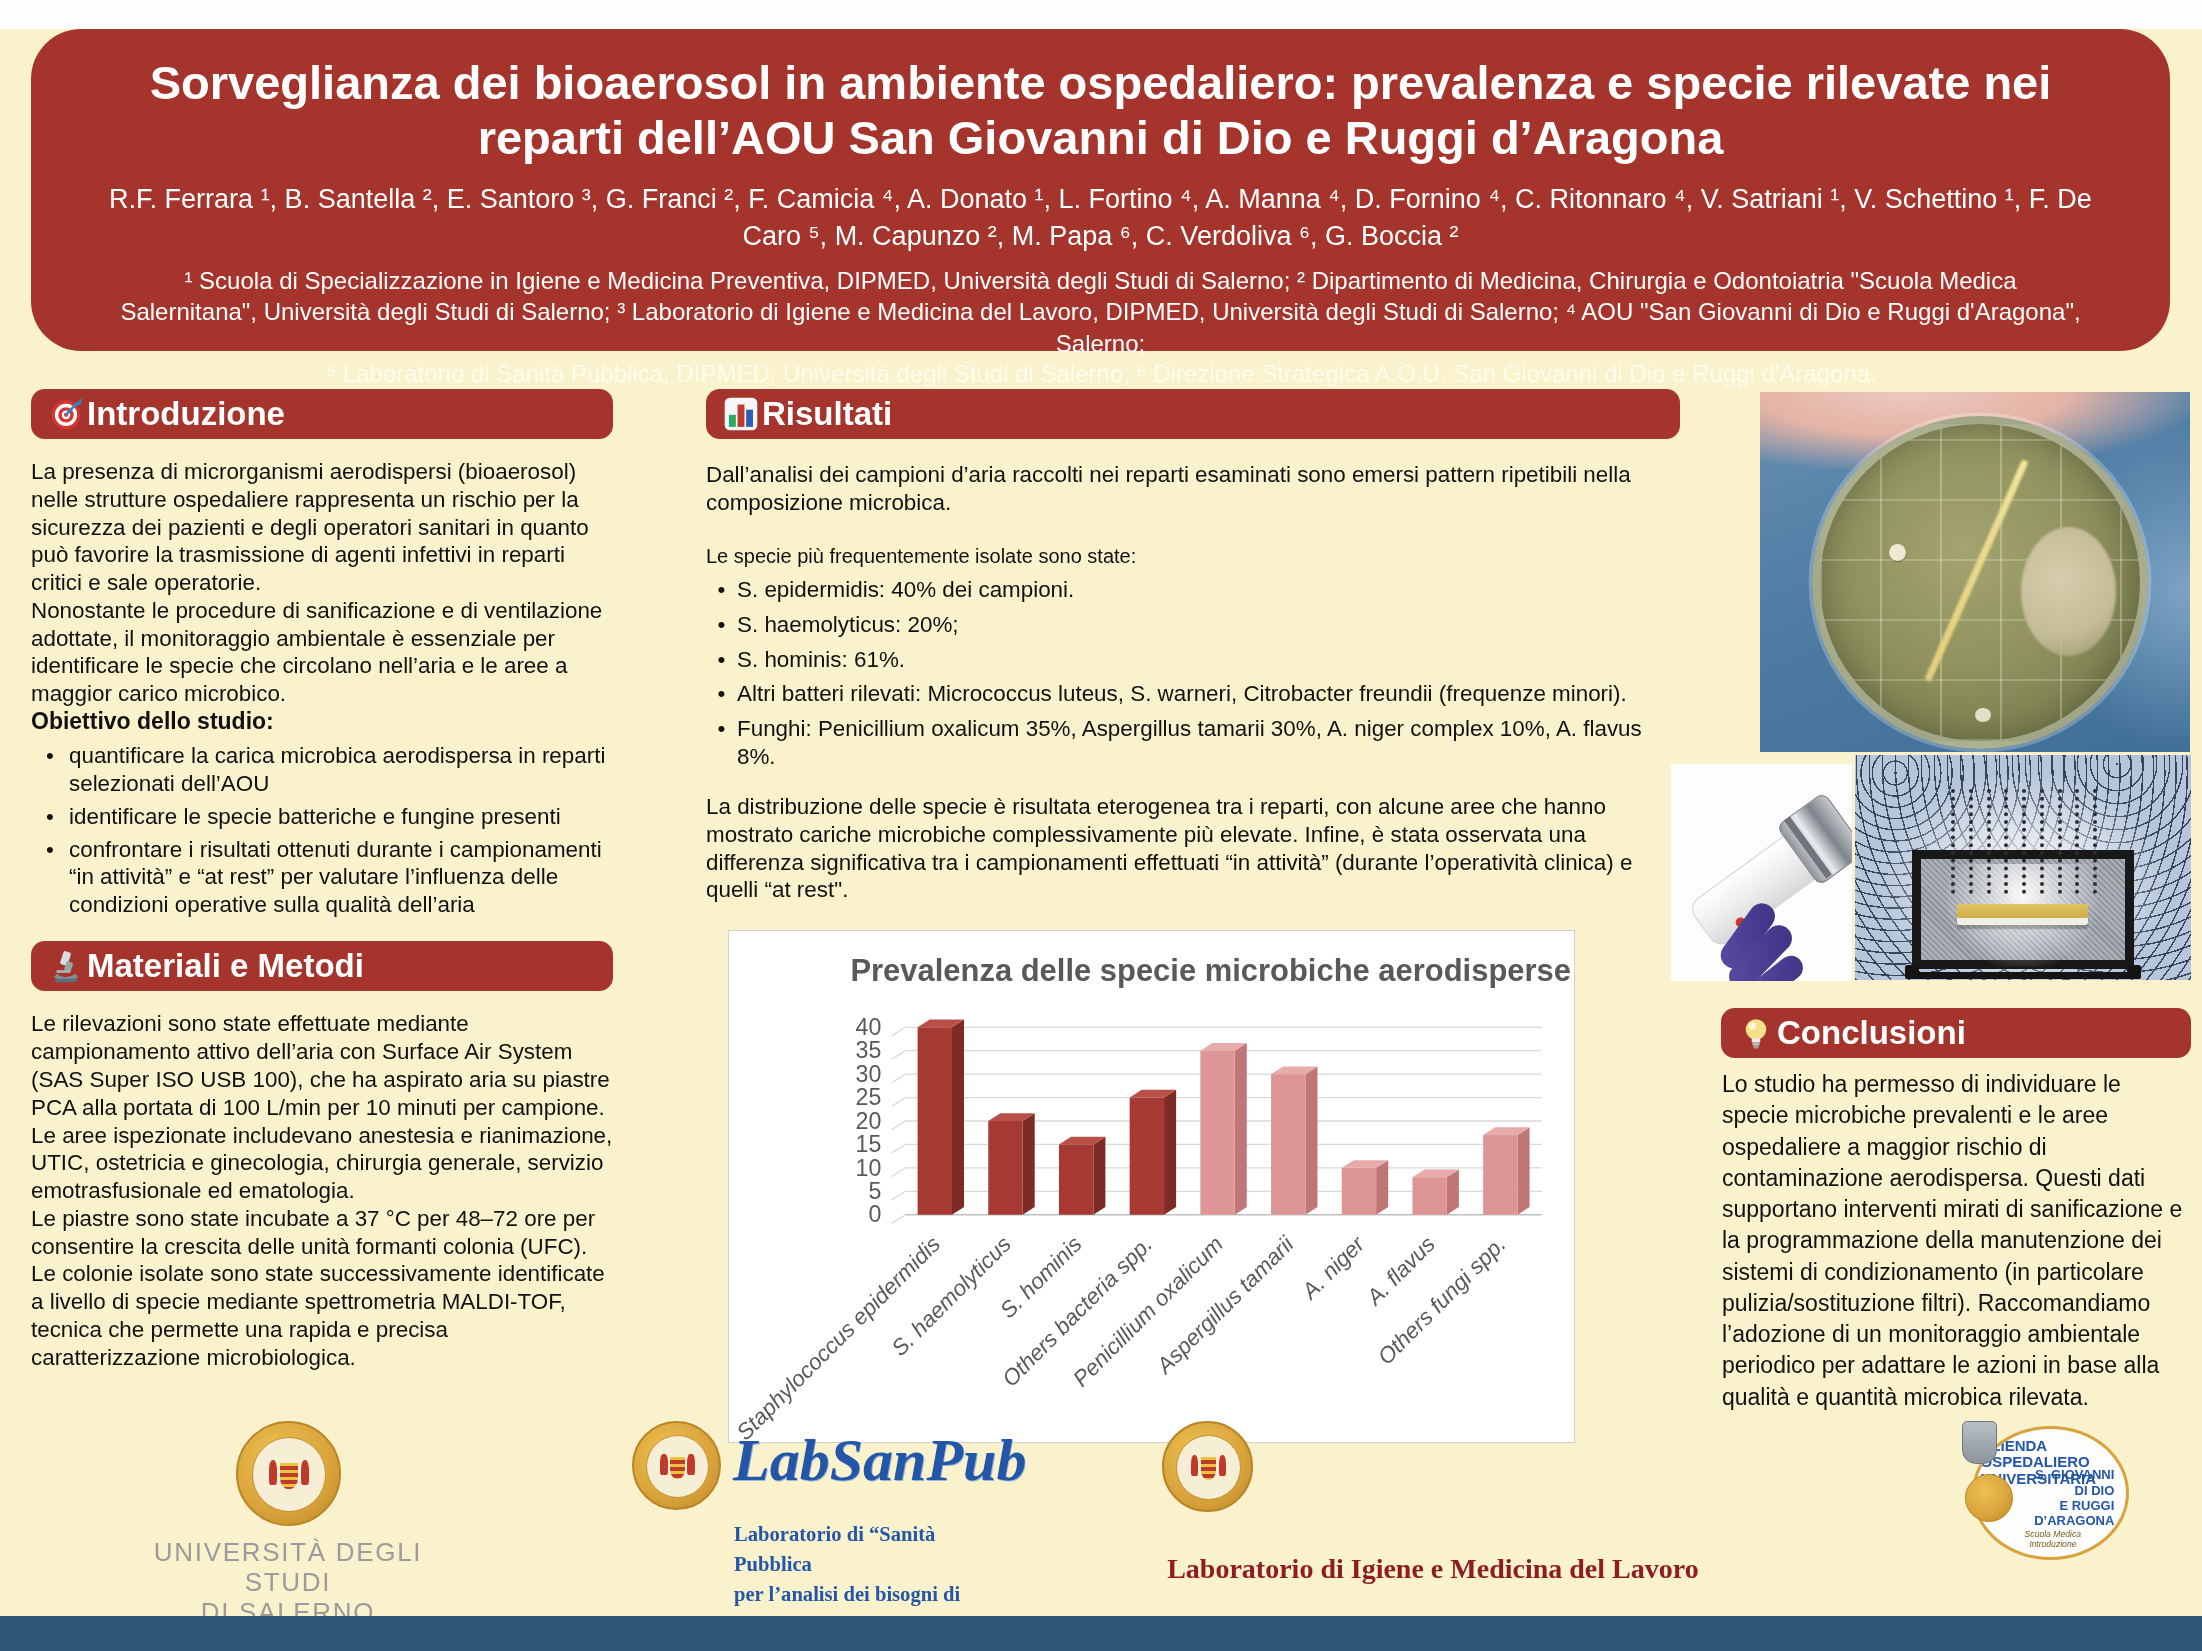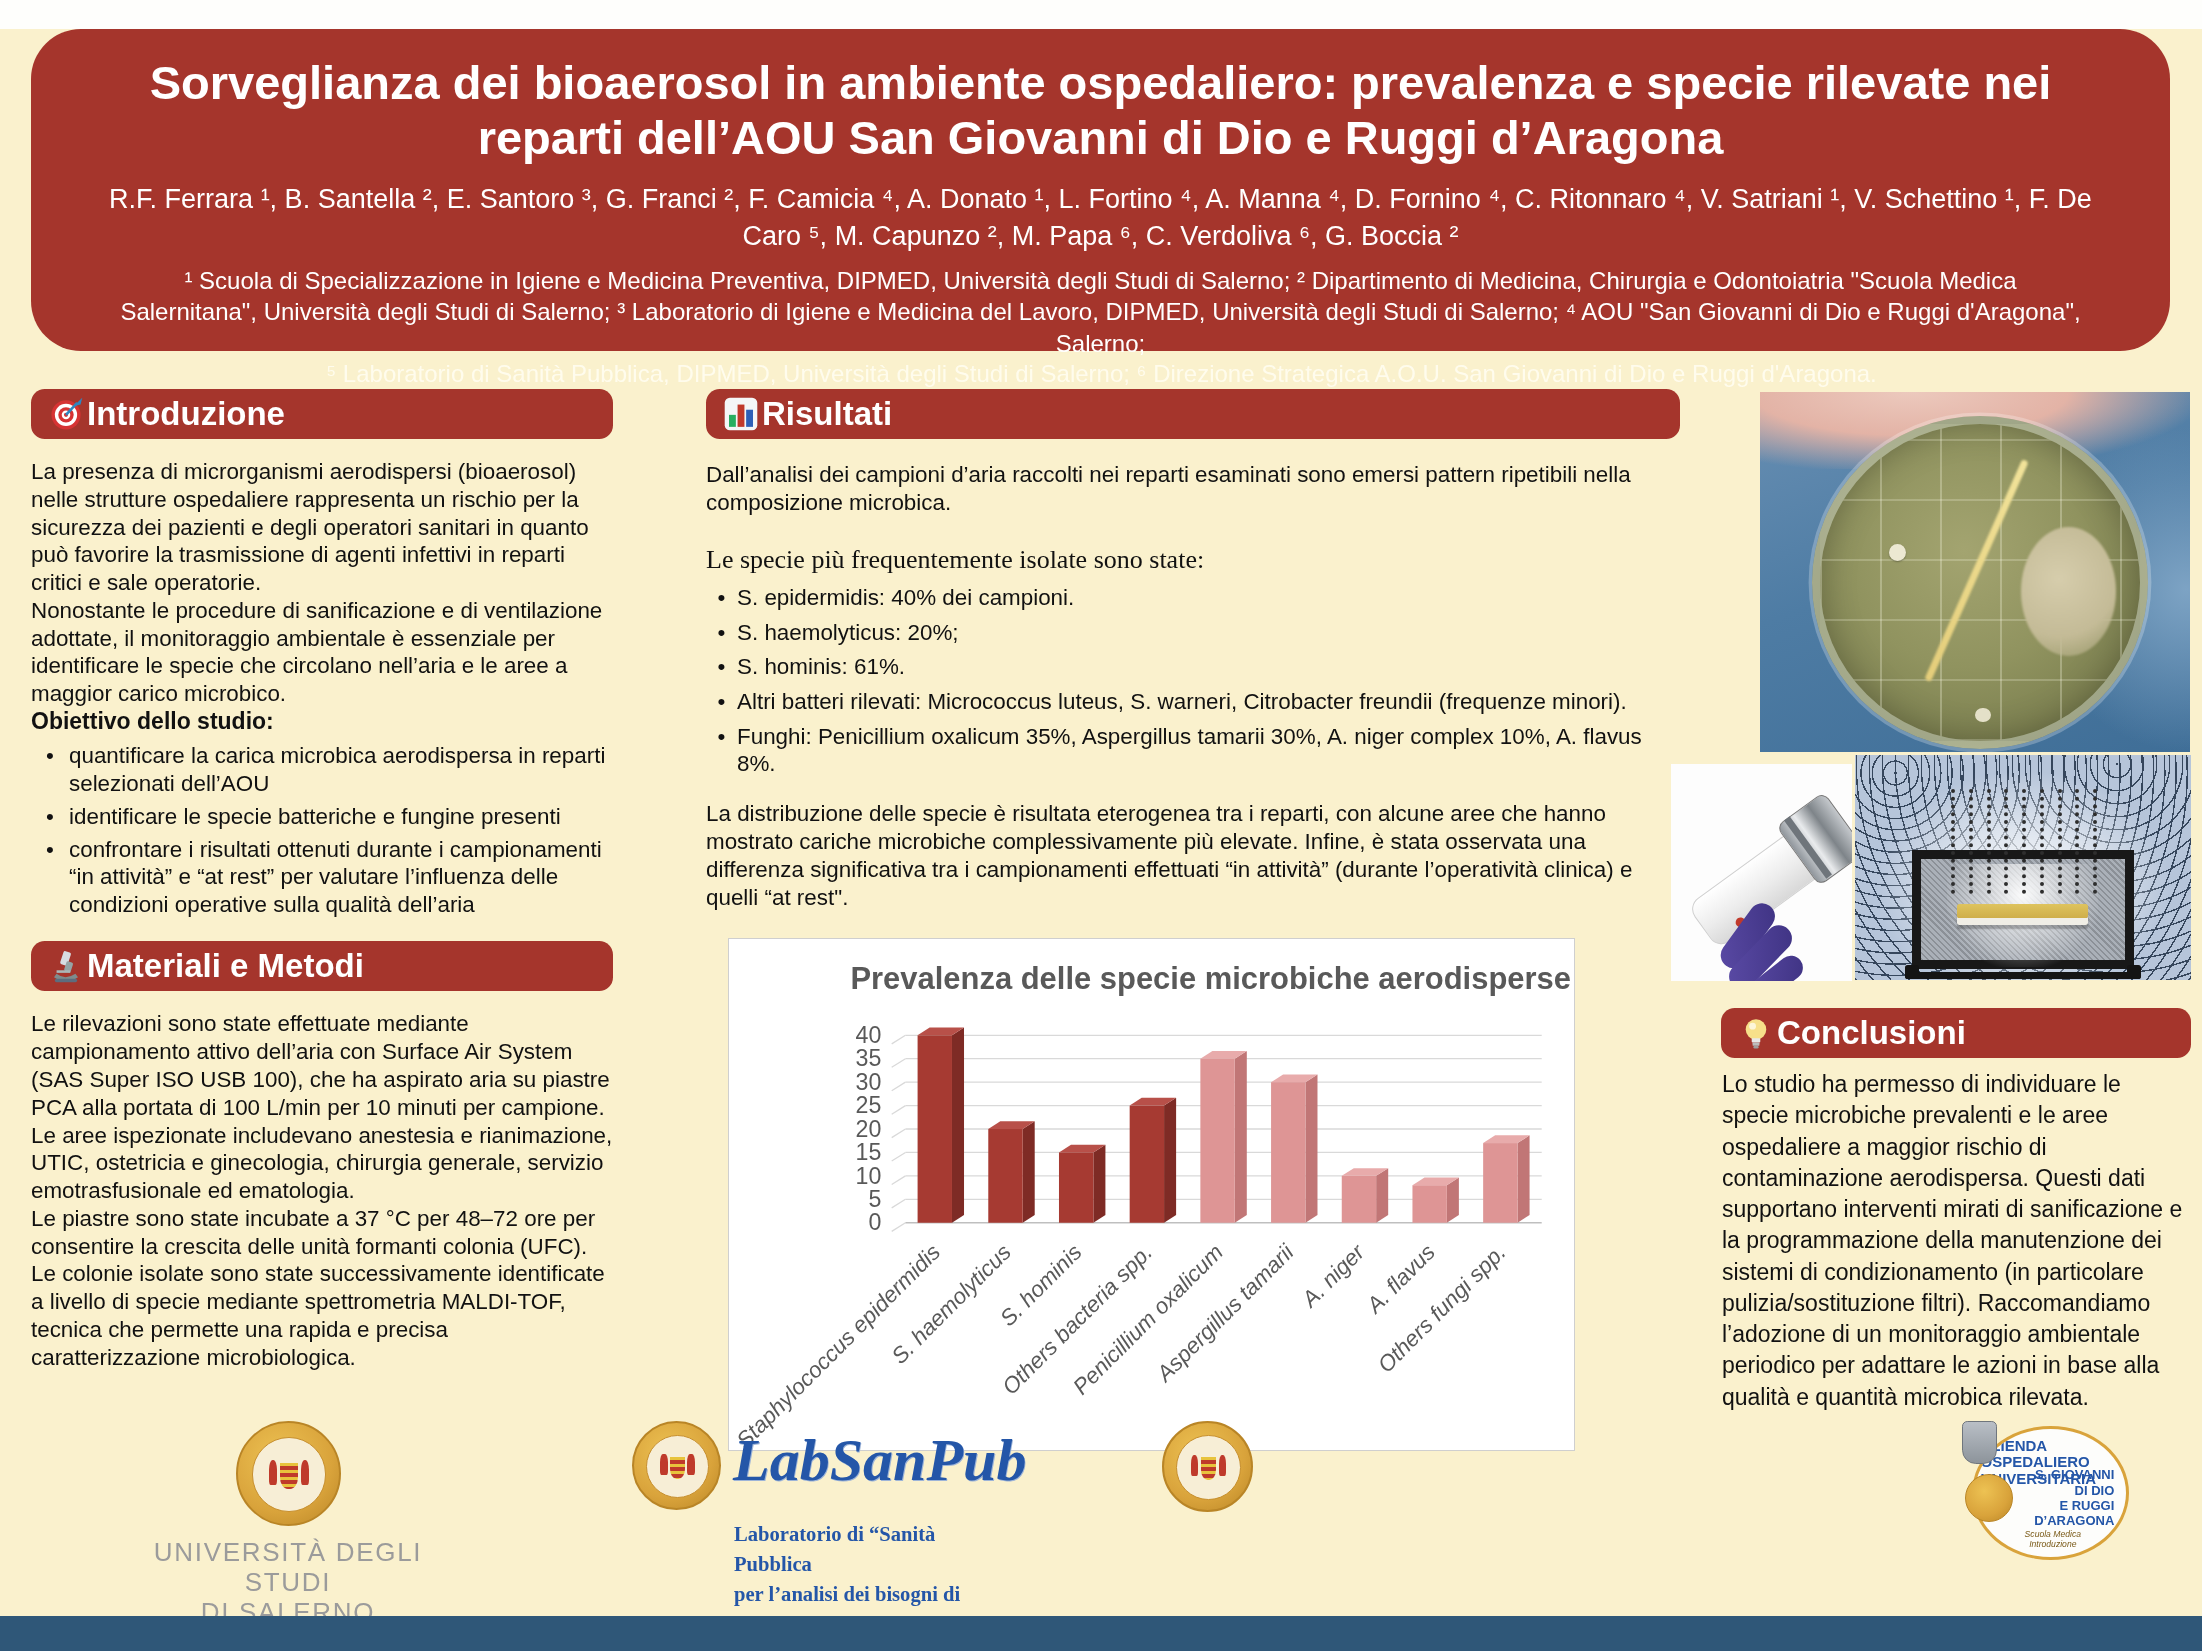--- a/index.html
+++ b/index.html
@@ -43,21 +43,21 @@
 
   .objectives{}
   .objectives-heading{font-size:23px;font-weight:bold;margin-bottom:6.9px;}
   .bullet-list{display:flex;flex-direction:column;gap:5.2px;}
   .bullet-item{display:flex;font-size:22.4px;line-height:1.24;}
   .bullet-dot{flex:0 0 38px;text-align:center;}
   .bullet-text{flex:1;}
   .mm-header{margin-top:22.4px;}
 
   .col-mid .body-text{margin-top:22.4px;}
-  .results-lead{margin-top:27.5px;font-size:26px;line-height:1.25;font-family:Liberation Serif, serif;}
+  .results-lead{margin-top:27.5px;font-size:20px;line-height:1.25;}
   .col-mid .bullet-list{margin-top:6.9px;gap:6.9px;}
   .col-mid .bullet-dot{flex:0 0 31px;}
 
   
   .chart-box{
     margin:26px 0 0 22.4px;width:847px;height:513px;background:#fff;
     border:1.7px solid #cfcfcf;box-sizing:border-box;position:relative;
   }
   .chart-box svg{display:block;}
 
@@ -444,20 +444,21 @@
 <div class="labigmel-block">
   <div class="labigmel-row">
     <div class="seal">
       <div class="seal-inner">
         <div class="seal-shield"></div>
         <div class="seal-fig l"></div>
         <div class="seal-fig r"></div>
       </div>
     </div>
   </div>
+  <div class="labigmel-sub">Laboratorio di Igiene e Medicina del Lavoro</div>
 </div>
 
 <div class="hospital-logo">
   <div class="hospital-oval">
     <div class="hospital-arc">AZIENDA OSPEDALIERO UNIVERSITARIA</div>
     <div class="hospital-name">
       <div>S. GIOVANNI</div>
       <div>DI DIO</div>
       <div>E RUGGI</div>
       <div>D’ARAGONA</div>

